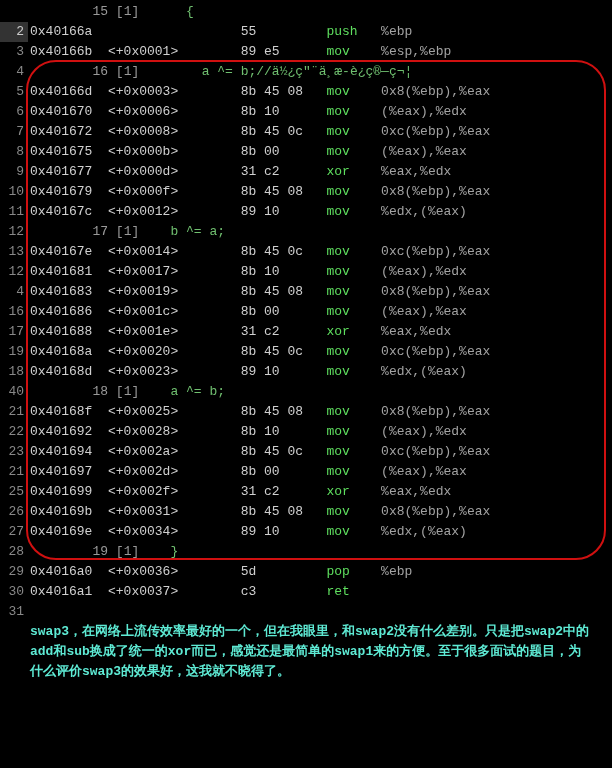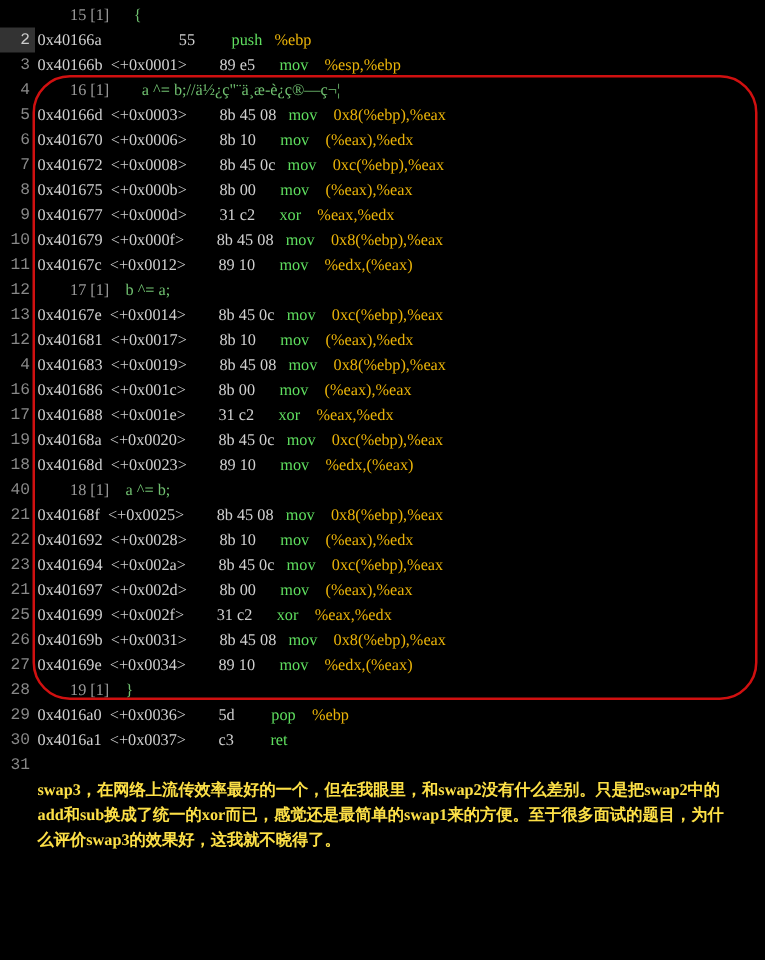--- a/index.html
+++ b/index.html
@@ -24,32 +24,31 @@
   line-height: 20px;
 }
 .gutter .ln { padding-right: 4px; height: 20px; }
 .gutter .ln.cur { background: #333; color: #ccc; }
 .code {
   position: absolute;
   left: 30px;
   top: 2px;
   line-height: 20px;
   white-space: pre;
-  font-family: Liberation Serif, serif;
 }
 .row { height: 20px; }
 .addr { color: #d0d0d0; }
 .off  { color: #d0d0d0; }
 .hx   { color: #d0d0d0; }
 .mn   { color: #5fdf5f; }
-.op   { color: #eab308; }
+.op   { color: #a3a3a3; }
 .src  { color: #999; }
 .cmt  { color: #70c070; }
 .note {
-  color: #fde047;
+  color: #5eead4;
   font-weight: bold;
   white-space: pre-wrap;
   width: 560px;
   line-height: 20px;
 }
 .highlight-box {
   position: absolute;
   border: 2px solid #d01010;
   border-radius: 30px;
   pointer-events: none;

